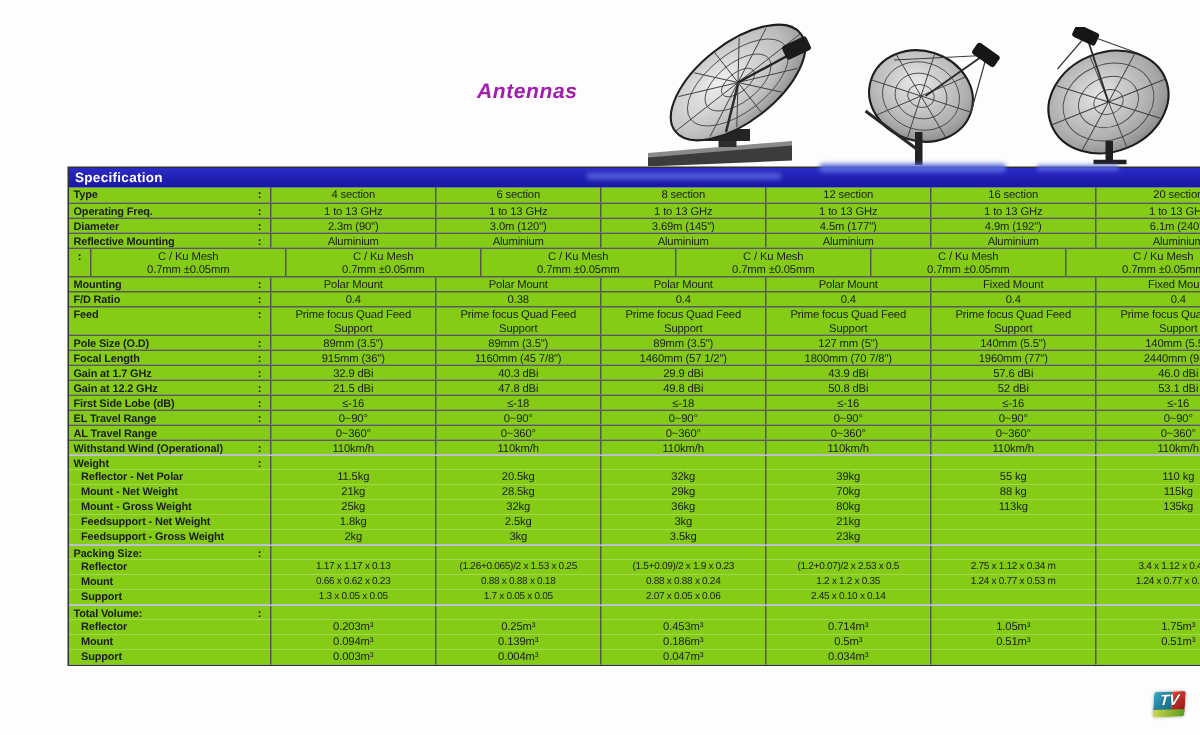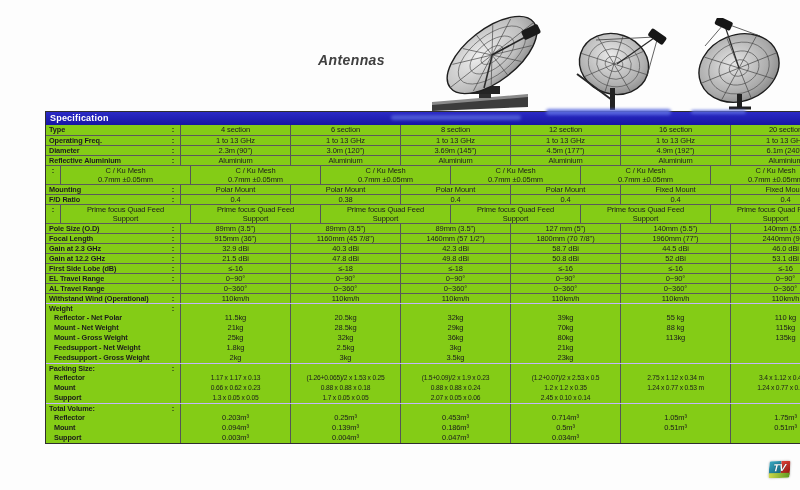--- a/index.html
+++ b/index.html
@@ -4,21 +4,21 @@
 <style>
   html,body{margin:0;padding:0;}
   body{
     width:800px;height:490px;position:relative;overflow:hidden;
     background:#fdfdfd;
     font-family:"Liberation Sans","DejaVu Sans",sans-serif;
     color:#1c1c1c;
   }
   .page-title{
     position:absolute;left:318px;top:52px;
-    font-size:14px;font-weight:bold;font-style:italic;color:#404040;letter-spacing:.4px;
+    font-size:14px;font-weight:bold;font-style:italic;color:#a21caf;letter-spacing:.4px;
   }
   .photos{position:absolute;left:425px;top:2px;width:370px;height:112px;}
   .photos svg{position:absolute;}
   
   .spec-table{
     position:absolute;left:45px;top:111px;width:796px;
     border:1px solid #2f2f2f;background:#fff;box-sizing:border-box;
   }
   .spec-bar{
     position:relative;height:13px;background:linear-gradient(#2b2ac6,#1716a3);
@@ -182,21 +182,21 @@
         <div class="cell lab">Diameter</div>
         <div class="cell colon">:</div>
         <div class="cell val">2.3m (90")</div>
         <div class="cell val">3.0m (120")</div>
         <div class="cell val">3.69m (145")</div>
         <div class="cell val">4.5m (177")</div>
         <div class="cell val">4.9m (192")</div>
         <div class="cell val">6.1m (240")</div>
       </div>
       <div class="row">
-        <div class="cell lab">Reflective Aluminium</div>
+        <div class="cell lab">Reflective Mounting</div>
         <div class="cell colon">:</div>
         <div class="cell val">Aluminium</div>
         <div class="cell val">Aluminium</div>
         <div class="cell val">Aluminium</div>
         <div class="cell val">Aluminium</div>
         <div class="cell val">Aluminium</div>
         <div class="cell val">Aluminium</div>
       </div>
       <div class="row h2">
         <div class="cell colon">:</div>
@@ -227,20 +227,21 @@
         <div class="cell lab">F/D Ratio</div>
         <div class="cell colon">:</div>
         <div class="cell val">0.4</div>
         <div class="cell val">0.38</div>
         <div class="cell val">0.4</div>
         <div class="cell val">0.4</div>
         <div class="cell val">0.4</div>
         <div class="cell val">0.4</div>
       </div>
       <div class="row h2">
+        <div class="cell lab">Feed</div>
         <div class="cell colon">:</div>
         <div class="cell val">Prime focus Quad Feed
 Support</div>
         <div class="cell val">Prime focus Quad Feed
 Support</div>
         <div class="cell val">Prime focus Quad Feed
 Support</div>
         <div class="cell val">Prime focus Quad Feed
 Support</div>
         <div class="cell val">Prime focus Quad Feed
@@ -262,27 +263,27 @@
         <div class="cell lab">Focal Length</div>
         <div class="cell colon">:</div>
         <div class="cell val">915mm (36")</div>
         <div class="cell val">1160mm (45 7/8")</div>
         <div class="cell val">1460mm (57 1/2")</div>
         <div class="cell val">1800mm (70 7/8")</div>
         <div class="cell val">1960mm (77")</div>
         <div class="cell val">2440mm (96")</div>
       </div>
       <div class="row">
-        <div class="cell lab">Gain at 2.3 GHz</div>
+        <div class="cell lab">Gain at 1.7 GHz</div>
         <div class="cell colon">:</div>
         <div class="cell val">32.9 dBi</div>
         <div class="cell val">40.3 dBi</div>
-        <div class="cell val">42.3 dBi</div>
-        <div class="cell val">58.7 dBi</div>
-        <div class="cell val">44.5 dBi</div>
+        <div class="cell val">29.9 dBi</div>
+        <div class="cell val">43.9 dBi</div>
+        <div class="cell val">57.6 dBi</div>
         <div class="cell val">46.0 dBi</div>
       </div>
       <div class="row">
         <div class="cell lab">Gain at 12.2 GHz</div>
         <div class="cell colon">:</div>
         <div class="cell val">21.5 dBi</div>
         <div class="cell val">47.8 dBi</div>
         <div class="cell val">49.8 dBi</div>
         <div class="cell val">50.8 dBi</div>
         <div class="cell val">52 dBi</div>

